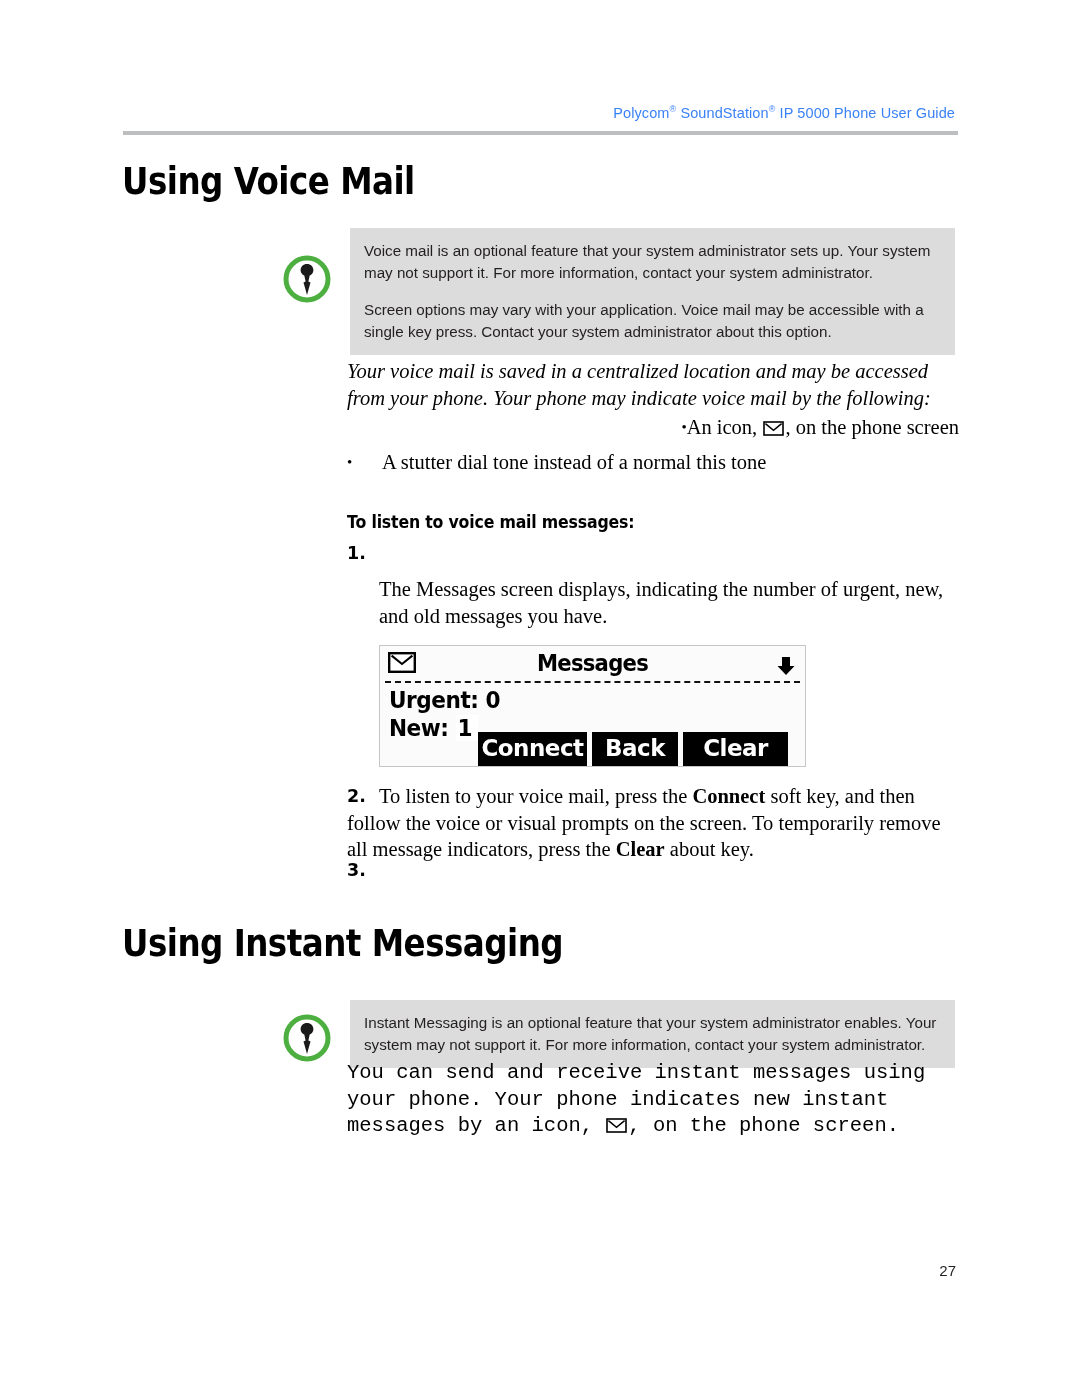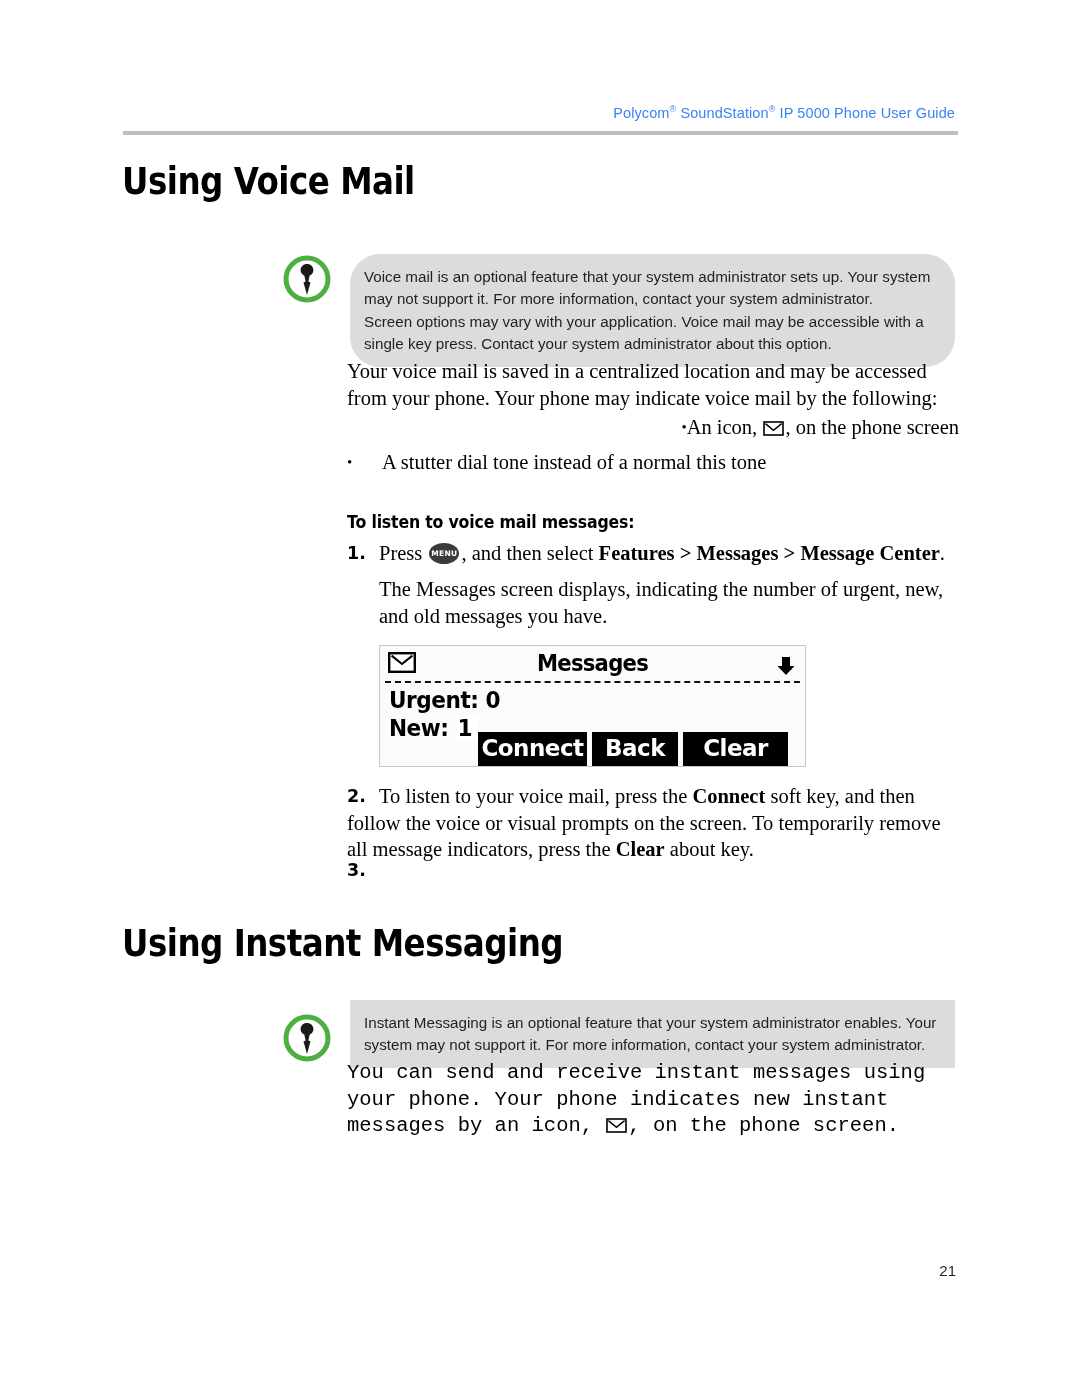--- a/index.html
+++ b/index.html
@@ -59,51 +59,51 @@
 
   
   .note {
     position: absolute;
     left: 350px;
     width: 605px;
     background: #dcdcdc;
     box-sizing: border-box;
     padding: 12px 14px 13px 14px;
   }
-  #note-voice-mail { top: 254px; border-radius: 30px; }
+  #note-voice-mail { top: 228px; }
   #note-instant-messaging { top: 1000px; }
 
   .note p {
     margin: 0;
     font-family: "Liberation Sans", sans-serif;
     font-size: 15.2px;
     line-height: 21.5px;
     color: #231f20;
   }
-  .note p + p { margin-top: 2px; }
+  .note p + p { margin-top: 16px; }
 
   .note-icon {
     position: absolute;
     width: 52px;
     height: 52px;
     left: 281px;
   }
   #note-icon-voice-mail { top: 253px; }
   #note-icon-instant-messaging { top: 1012px; }
 
   
   .body-text {
     position: absolute;
     left: 347px;
     width: 612px;
     font-size: 20.5px;
     line-height: 26.5px;
     color: #000000;
   }
-  #para-voicemail-intro { top: 358px; }
+  #para-voicemail-intro { top: 358px; font-style: italic; }
   #para-im-intro { top: 1060px; font-family: Liberation Mono, monospace; }
 
   
   .bullet-row {
     position: absolute;
     left: 347px;
     width: 612px;
     font-size: 20.5px;
     line-height: 26px;
   }
@@ -318,21 +318,20 @@
       </svg><span>, on the phone screen</span></span>
 </div>
 <div class="bullet-row" id="bullet-stutter">
   <span class="bullet-mark">•</span><span class="bullet-text">A stutter dial tone instead of a normal this tone</span>
 </div>
 
 <div class="proc-heading">To listen to voice mail messages:</div>
 
 <div class="step" id="step-1">
   <span class="step-num">1.</span>
-  <span class="step-body"><span>Press </span><span class="menu-key">MENU</span><span>, and then select </span><b>Features</b><b> &gt; </b><b>Messages</b><b> &gt; </b><b>Message Center</b><span>.</span></span>
 </div>
 <div class="step" id="step-1-result">The Messages screen displays, indicating the number of urgent, new, and old messages you have.</div>
 
 <div class="phone-screen">
   <div class="screen-titlebar">
     <svg class="screen-env" viewBox="0 0 28 21">
       <rect x="1.2" y="1.2" width="25.6" height="18.6" fill="#fff" stroke="#000" stroke-width="2.4"></rect>
       <path d="M3.6 3.6 L14 12 L24.4 3.6" fill="none" stroke="#000" stroke-width="2.1"></path>
     </svg>
     <div class="screen-title">Messages</div>
@@ -368,13 +367,13 @@
 </svg>
 <div class="note" id="note-instant-messaging">
   <p>Instant Messaging is an optional feature that your system administrator enables. Your system may not support it. For more information, contact your system administrator.</p>
 </div>
 
 <div class="body-text" id="para-im-intro"><span>You can send and receive instant messages using your phone. Your phone indicates new instant messages by an icon, </span><svg class="env-icon" viewBox="0 0 21 15">
       <rect x="1" y="1" width="19" height="13" fill="#fff" stroke="#000" stroke-width="1.6"></rect>
       <path d="M2.4 2.6 L10.5 9.3 L18.6 2.6" fill="none" stroke="#000" stroke-width="1.5"></path>
     </svg><span>, on the phone screen.</span></div>
 
-<div class="page-number">21</div>
+<div class="page-number">27</div>
 
 </body></html>

